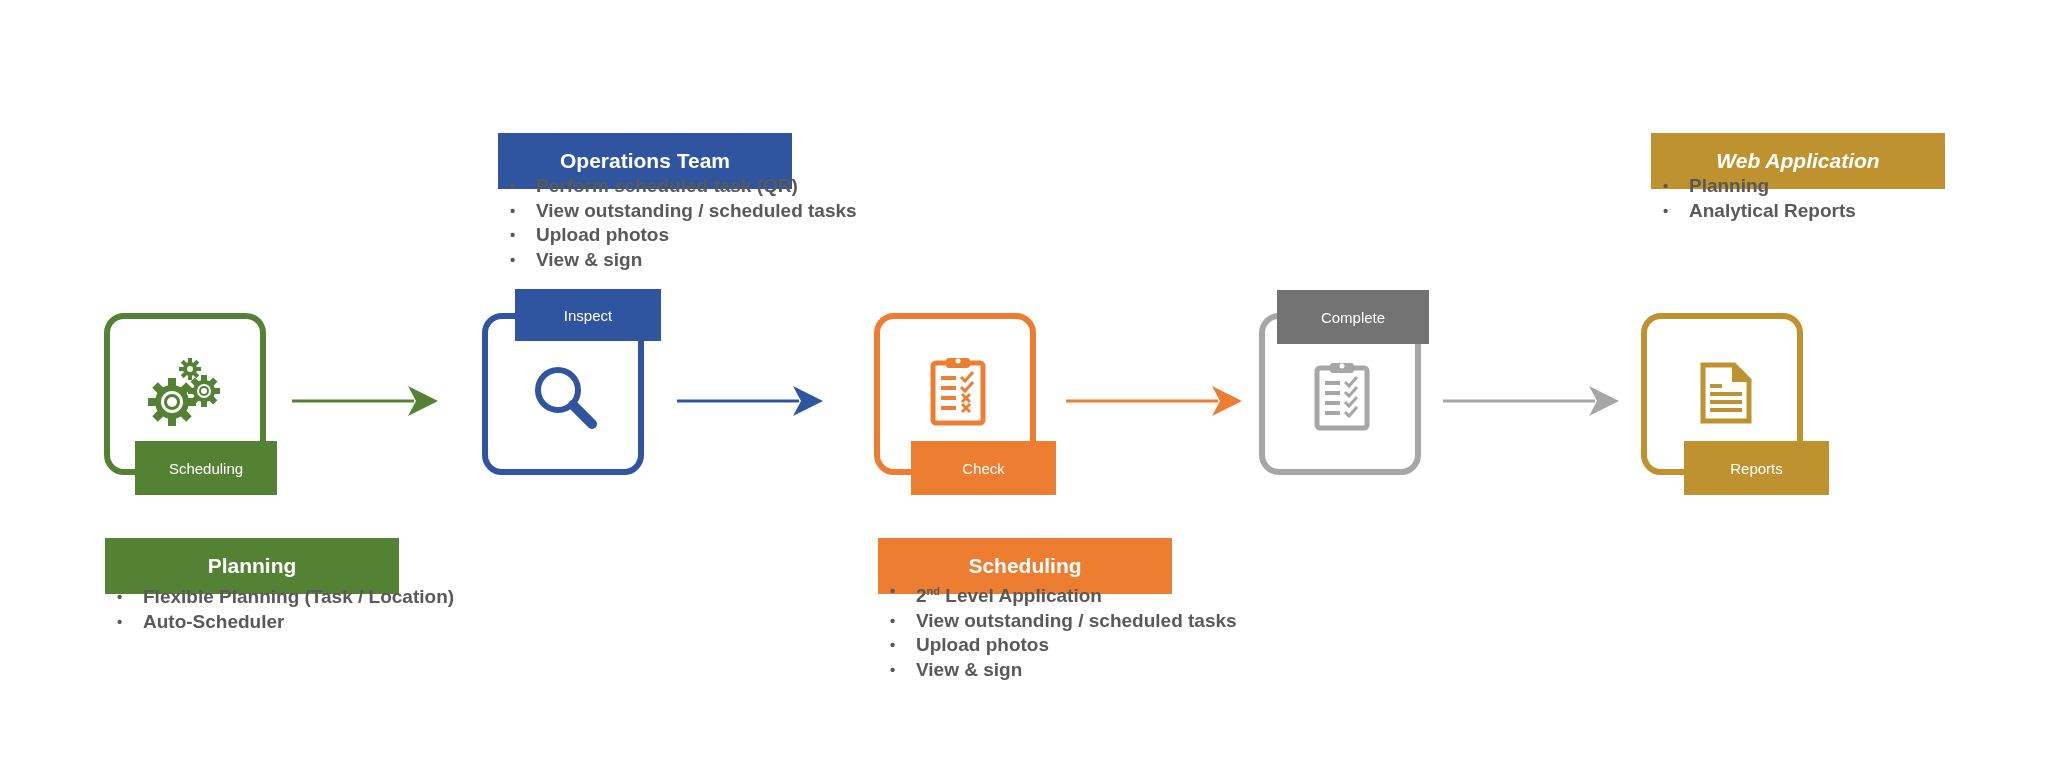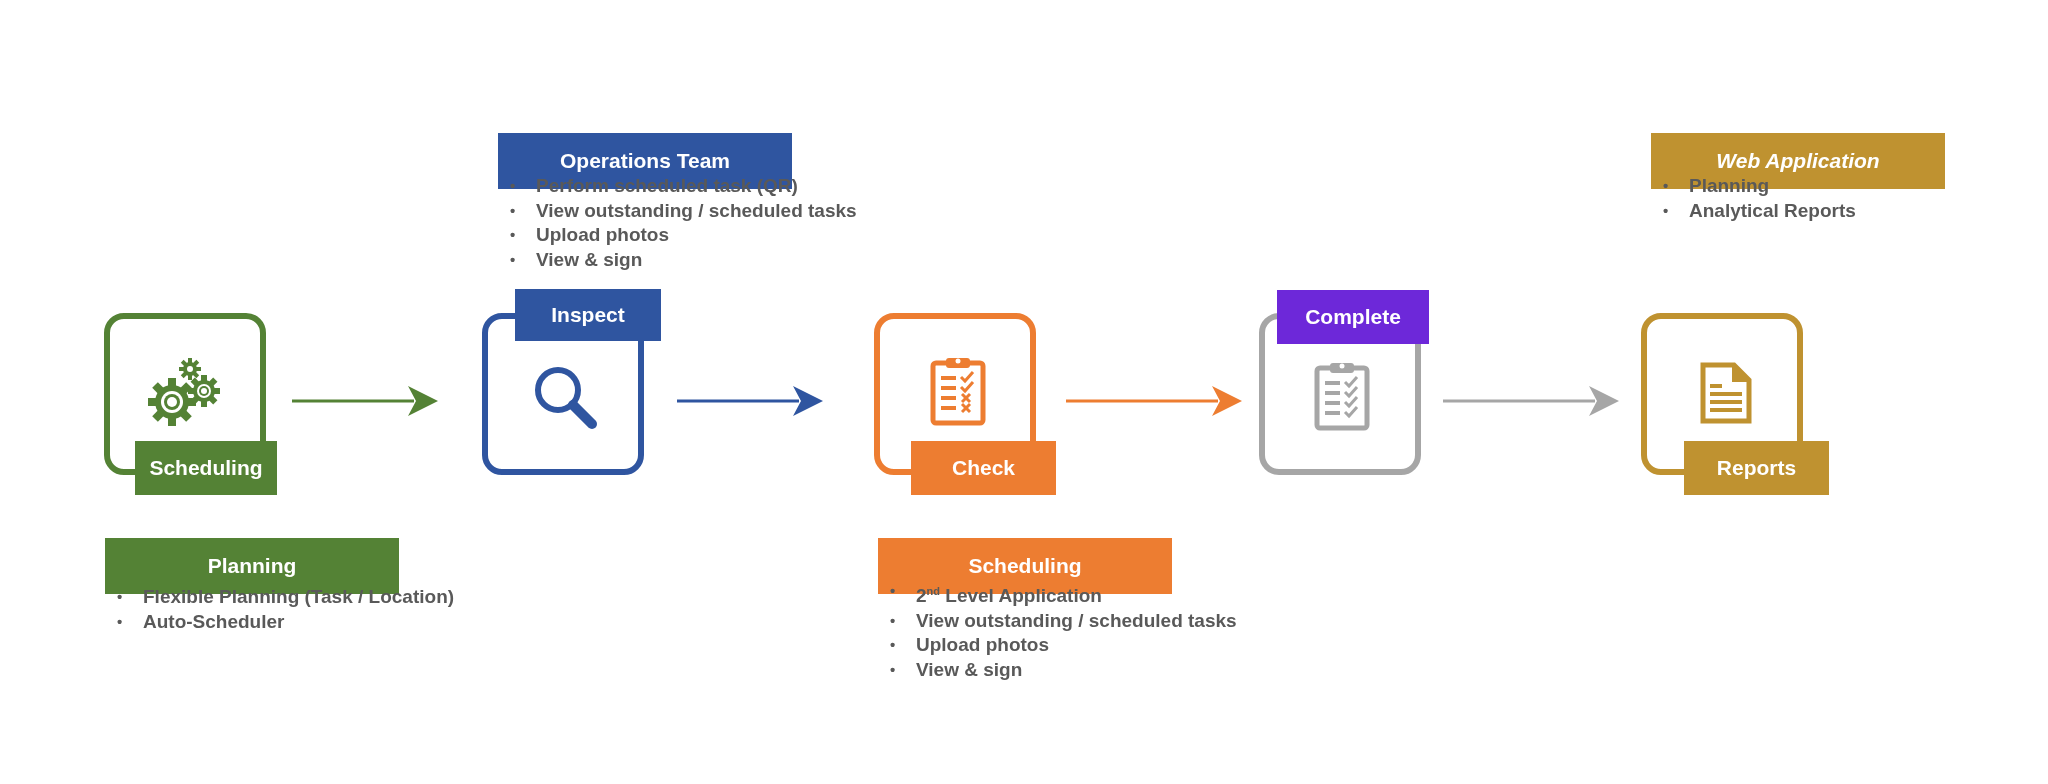--- a/index.html
+++ b/index.html
@@ -20,21 +20,21 @@
   }
   .bullets li { position: relative; padding-left: 38px; white-space: nowrap; font-weight: bold; }
   .bullets li::before {
     content: "•"; position: absolute; left: 12px; top: 0; font-size: 15px; color: #595959;
   }
   .card {
     position: absolute; width: 150px; height: 150px;
     border: 6px solid; border-radius: 20px; background: #fff; box-sizing: content-box;
   }
   .tag {
-    position: absolute; color: #fff; font-weight: bold; font-size: 21px;
+    position: absolute; color: #fff; font-weight: normal; font-size: 15px;
     display: flex; align-items: center; justify-content: center;
     width: 142px; height: 54px;
   }
   .arrow { position: absolute; }
   .icon { position: absolute; }
   sup { font-size: 11px; text-align: center; }
 </style>
 </head>
 <body>
 
@@ -152,21 +152,21 @@
 <div class="tag" style="left:911px; top:441px; width:145px; background:#ed7d31;">
   <span>Check</span>
 </div>
 
 <svg class="arrow" width="176" height="34" viewBox="0 0 176 34" style="left:1066px; top:384px;">
   <line x1="0" y1="17" x2="152" y2="17" stroke="#ed7d31" stroke-width="3"></line>
   <polygon points="146,2 176,17 146,32 154,17" fill="#ed7d31"></polygon>
 </svg>
 
 <div class="card" style="left:1259px; top:313px; border-color:#a6a6a6;"></div>
-<div class="tag" style="left:1277px; top:290px; width:152px; height:54px; background:#6d28d9;">
+<div class="tag" style="left:1277px; top:290px; width:152px; height:54px; background:#737373;">
   <span>Complete</span>
 </div>
 <svg class="icon" width="56" height="70" viewBox="0 0 56 70" style="left:1314px; top:361px;">
   <rect x="3" y="7" width="50" height="60" rx="3" fill="none" stroke="#a6a6a6" stroke-width="5"></rect>
   <rect x="16" y="2" width="24" height="10" rx="3" fill="#a6a6a6"></rect>
   <circle cx="28" cy="5" r="2.5" fill="#fff"></circle>
   <g stroke="#a6a6a6" stroke-width="4">
     <line x1="11" y1="22" x2="26" y2="22"></line>
     <line x1="11" y1="32" x2="26" y2="32"></line>
     <line x1="11" y1="42" x2="26" y2="42"></line>

